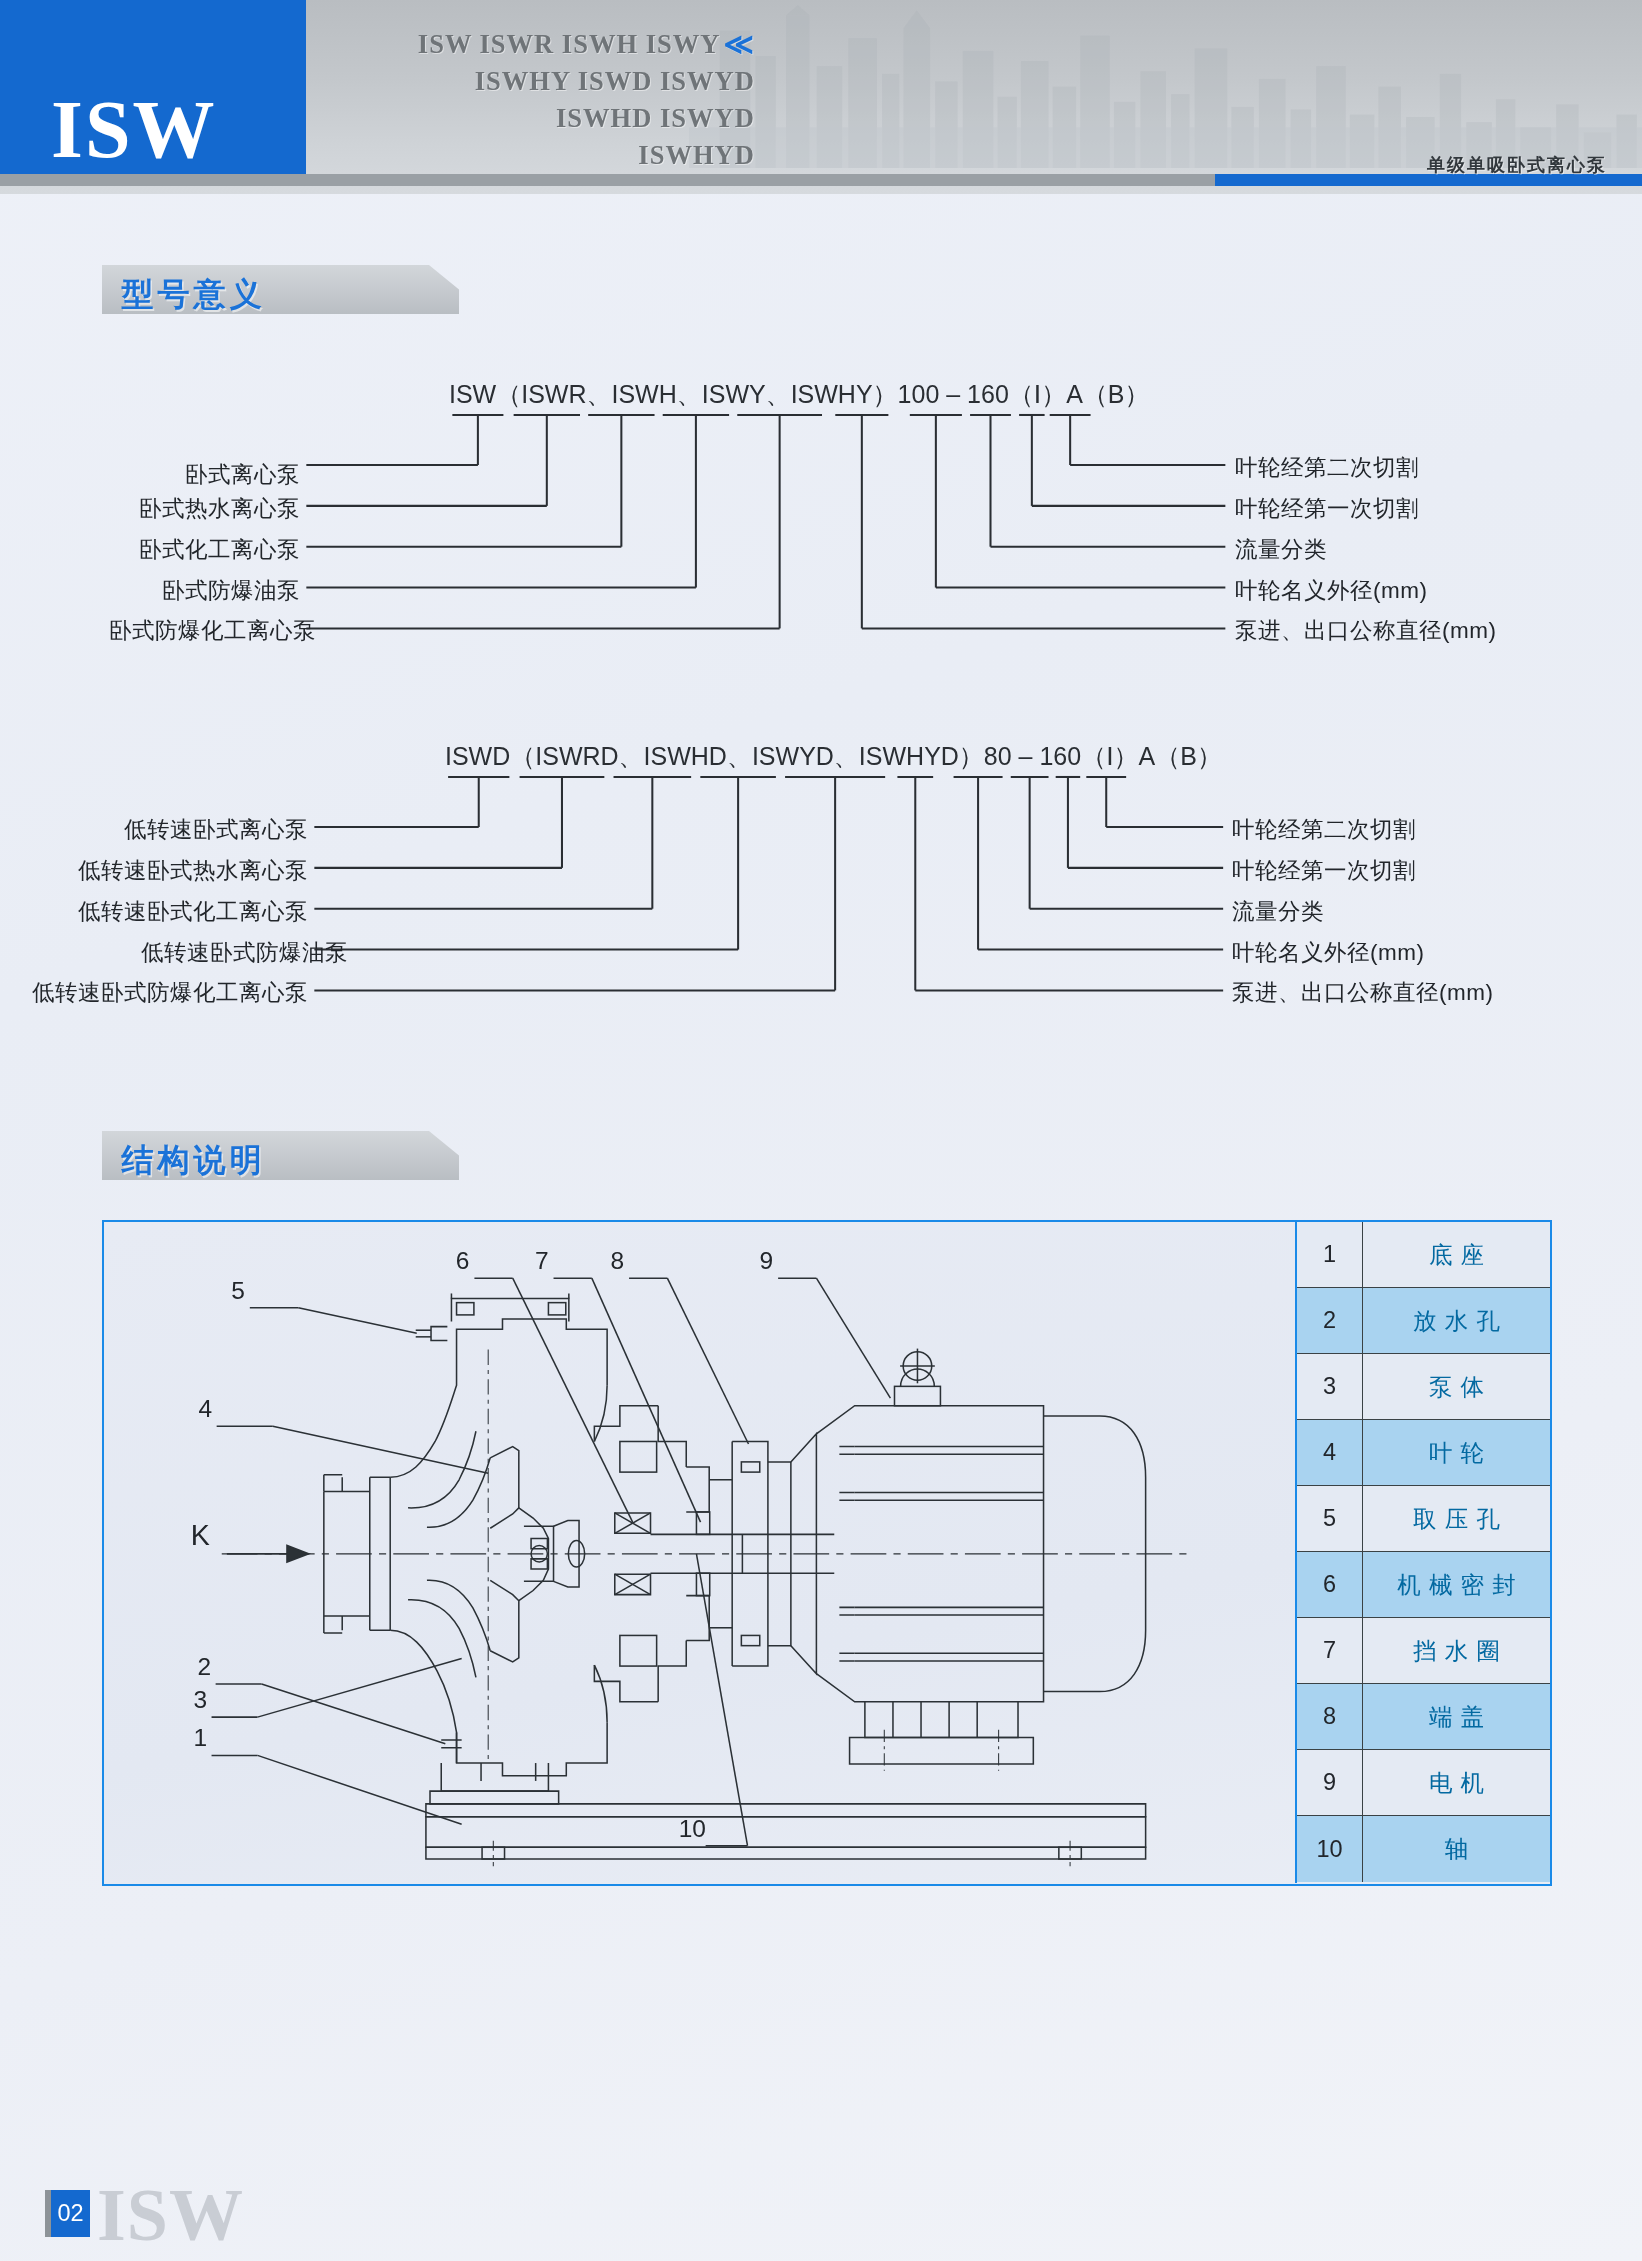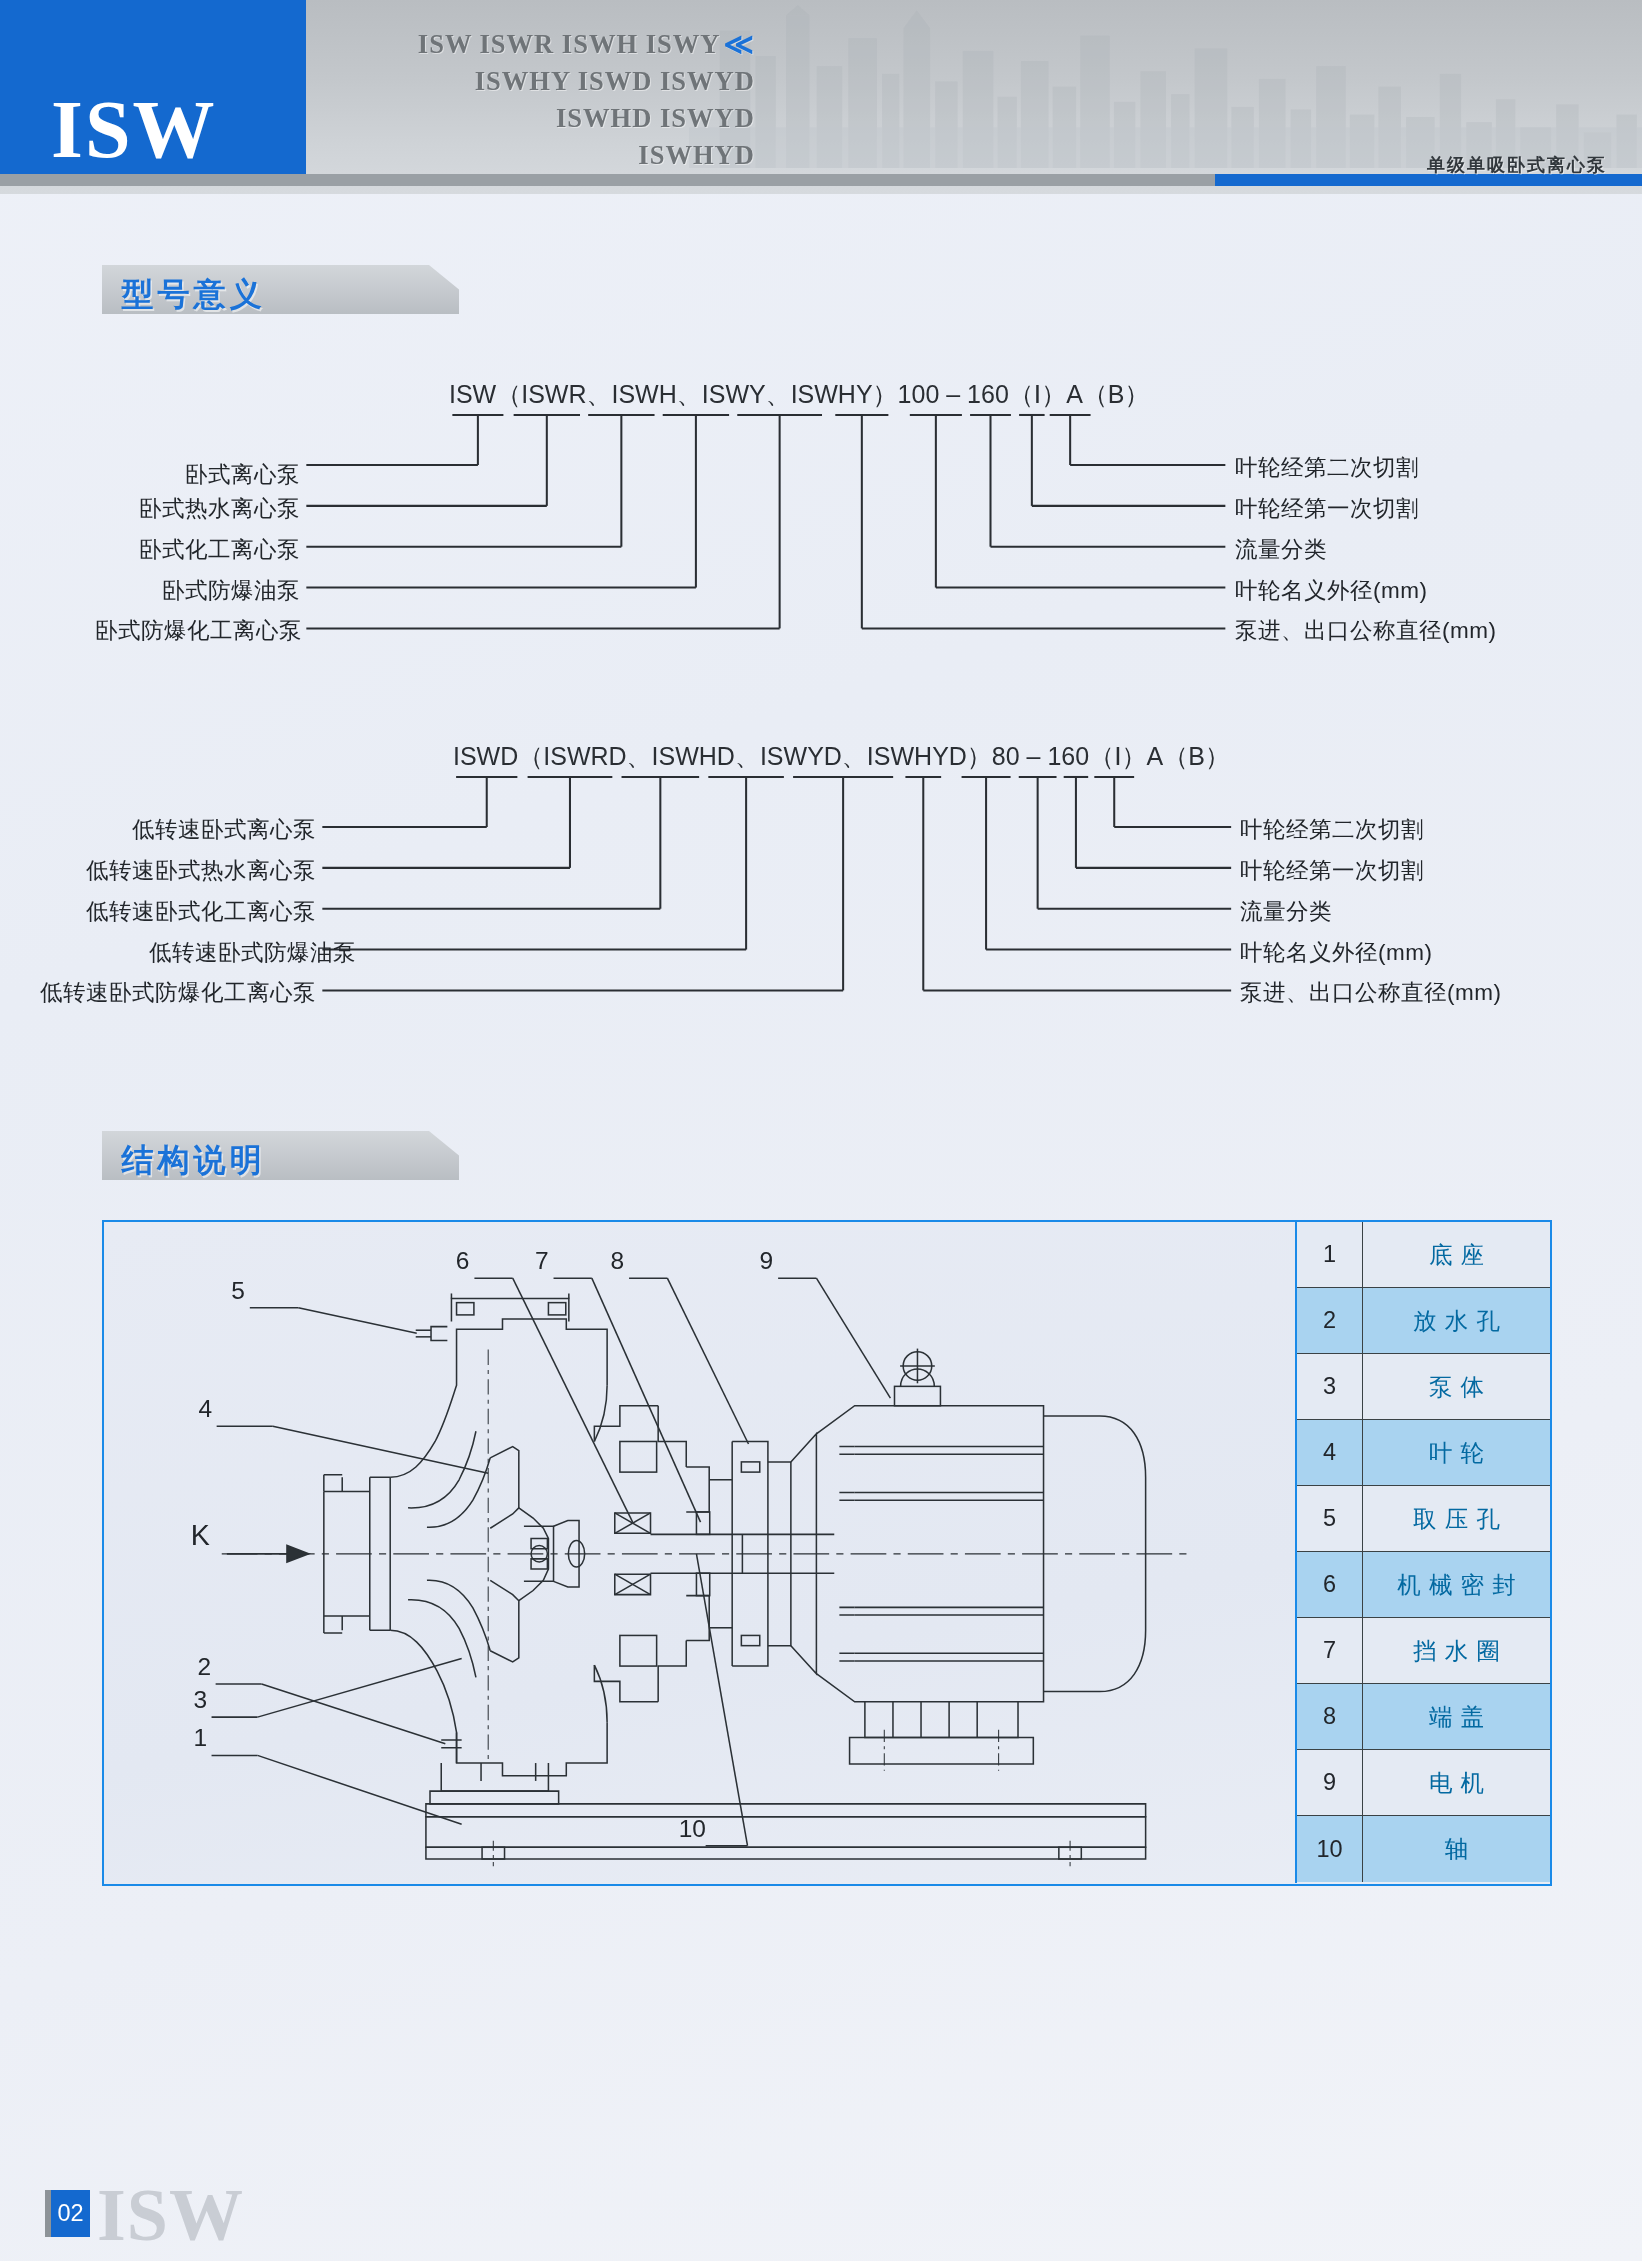--- a/index.html
+++ b/index.html
@@ -273,30 +273,30 @@
 
         <line x1="1688" y1="72" x2="1688" y2="490"></line>
         <line x1="1688" y1="490" x2="2400" y2="490"></line>
       </g>
     </svg>
 
     <div class="side-label left" style="left: 0px; top: 68px; width: 300px; margin-top: 13px;">卧式离心泵</div>
     <div class="side-label left" style="left:0px; top:115px; width:300px;">卧式热水离心泵</div>
     <div class="side-label left" style="left:0px; top:156px; width:300px;">卧式化工离心泵</div>
     <div class="side-label left" style="left:0px; top:197px; width:300px;">卧式防爆油泵</div>
-    <div class="side-label left" style="left:2px; top:237px; width:300px;">卧式防爆化工离心泵</div>
+    <div class="side-label left" style="left:16px; top:237px; width:300px;">卧式防爆化工离心泵</div>
 
     <div class="side-label" style="left:1235px; top:74px;">叶轮经第二次切割</div>
     <div class="side-label" style="left:1235px; top:115px;">叶轮经第一次切割</div>
     <div class="side-label" style="left:1235px; top:156px;">流量分类</div>
     <div class="side-label" style="left:1235px; top:197px;">叶轮名义外径(mm)</div>
     <div class="side-label" style="left:1235px; top:237px;">泵进、出口公称直径(mm)</div>
   </div>
 
-  <div class="model-diagram" style="left:16px; top:740px; width:1601px; height:317px;">
+  <div class="model-diagram" style="left:8px; top:740px; width:1601px; height:317px;">
     <div class="model-code-line" style="left:437px; top:0px;">ISWD（ISWRD、ISWHD、ISWYD、ISWHYD）80 – 160（Ⅰ）A（B）</div>
 
     <svg class="diag-svg" width="1643" height="317" viewBox="0 0 3218 620">
       <g stroke="#2a2e33" stroke-width="4" fill="none">
         <line x1="862" y1="72" x2="982" y2="72"></line>
         <line x1="1002" y1="72" x2="1168" y2="72"></line>
         <line x1="1186" y1="72" x2="1338" y2="72"></line>
         <line x1="1356" y1="72" x2="1504" y2="72"></line>
         <line x1="1522" y1="72" x2="1718" y2="72"></line>
         <line x1="1742" y1="72" x2="1812" y2="72"></line>

